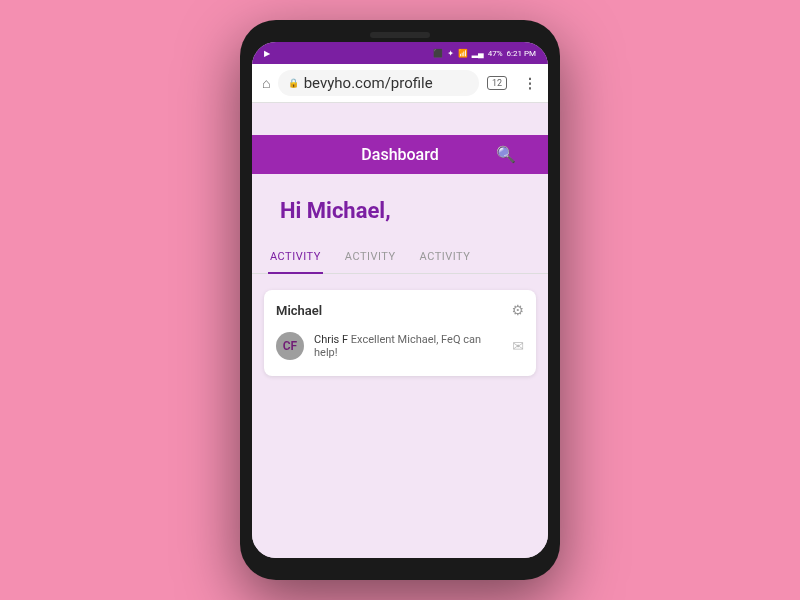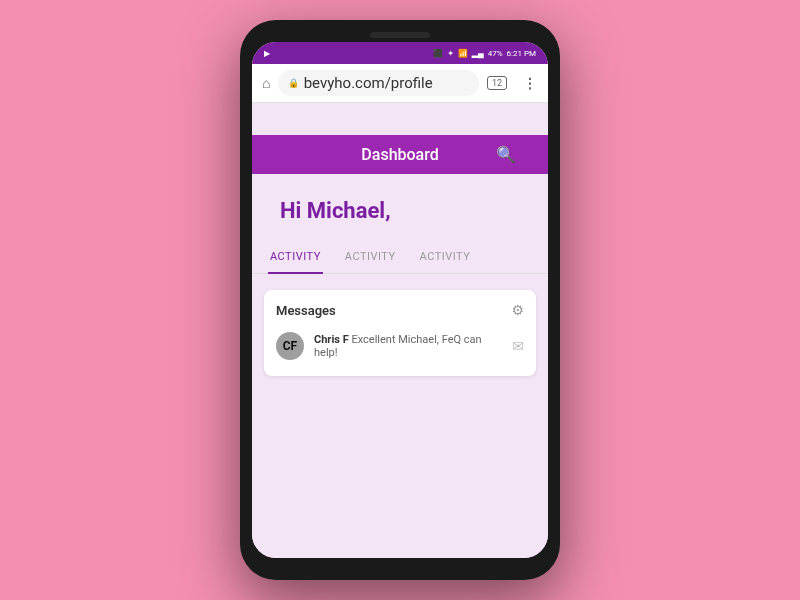--- a/index.html
+++ b/index.html
@@ -244,32 +244,32 @@
       width: 28px;
       height: 28px;
       border-radius: 50%;
       background: #9e9e9e;
       flex-shrink: 0;
       overflow: hidden;
       display: flex;
       align-items: center;
       justify-content: center;
       font-size: 12px;
-      color: #000000;
+      color: #701a75;
       font-weight: 600;
     }
 
     .message-content {
       flex: 1;
       font-size: 11px;
       color: #444;
     }
 
     .message-sender {
-      font-weight: 700;
+      font-weight: 400;
       color: #333;
     }
 
     .message-preview {
       color: #666;
     }
 
     .envelope-icon {
       color: #bbb;
       font-size: 14px;
@@ -329,21 +329,21 @@
           <span>ACTIVITY</span>
         </div>
         <div class="tab-item">
           <span>ACTIVITY</span>
         </div>
       </div>
 
       <div class="content-area">
         <div class="messages-card">
           <div class="messages-header">
-            <span class="messages-title">Messages</span>
+            <span class="messages-title">Michael</span>
             <span class="filter-icon">⚙</span>
           </div>
           <div class="message-item">
             <div class="avatar">
               <span>CF</span>
             </div>
             <div class="message-content">
               <span class="message-sender">Chris F</span>
               <span class="message-preview">Excellent Michael, FeQ can help!</span>
             </div>

